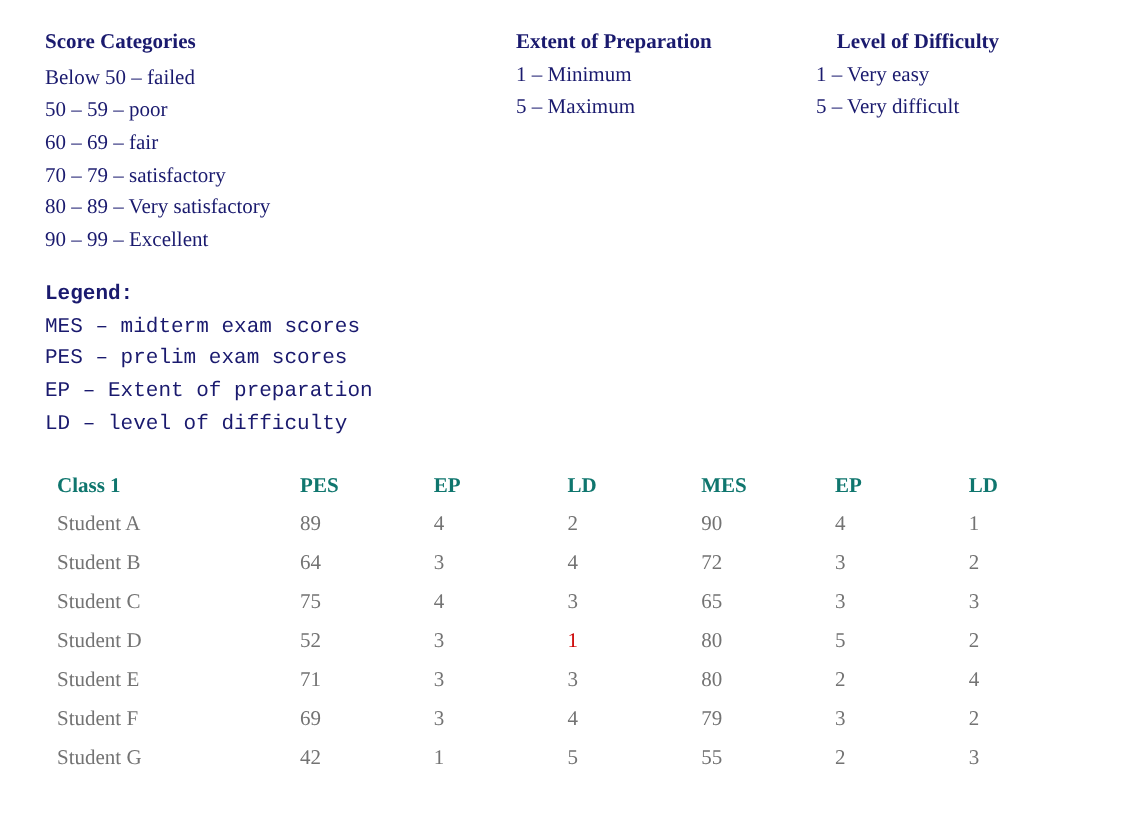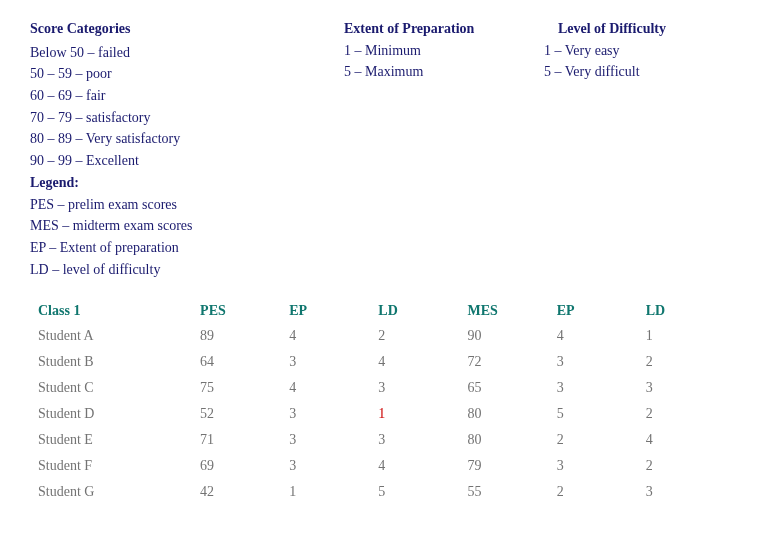--- a/index.html
+++ b/index.html
@@ -21,21 +21,22 @@
       flex: 0 0 310px;
     }
     .right-col {
       flex: 1;
     }
     .section-title {
       font-weight: bold;
       margin-bottom: 2px;
     }
     .legend-section {
-      margin-top: 0;
+      margin-top: 14px;
+      font-family: Liberation Mono, monospace;
     }
     .legend-title {
       font-weight: bold;
     }
     p {
       line-height: 1.55;
     }
     .table-section {
       margin-top: 18px;
     }
@@ -66,22 +67,22 @@
     <p class="section-title">Score Categories</p>
     <p>Below 50 – failed</p>
     <p>50 – 59 – poor</p>
     <p>60 – 69 – fair</p>
     <p>70 – 79 – satisfactory</p>
     <p>80 – 89 – Very satisfactory</p>
     <p>90 – 99 – Excellent</p>
 
     <div class="legend-section">
       <p class="legend-title">Legend:</p>
+      <p>MES – midterm exam scores</p>
       <p>PES – prelim exam scores</p>
-      <p>MES – midterm exam scores</p>
       <p>EP – Extent of preparation</p>
       <p>LD – level of difficulty</p>
     </div>
   </div>
 
   <div class="right-col">
     <p class="section-title" style="display:inline;">Extent of Preparation</p>
     <span style="margin-left:80px; font-weight:bold;">Level of Difficulty</span>
     <br>
     <div style="display:flex; gap:0;">

